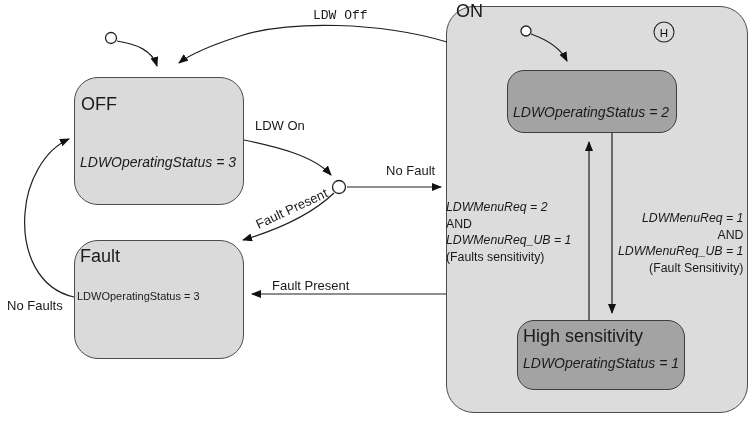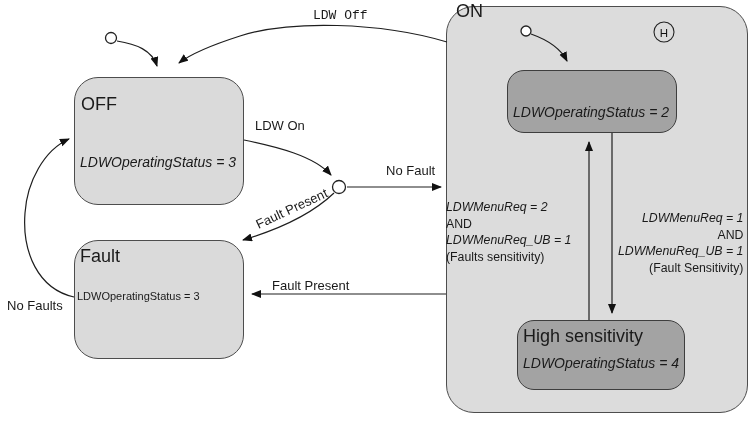--- a/index.html
+++ b/index.html
@@ -59,21 +59,21 @@
     <text x="664" y="36.5" text-anchor="middle" font-size="11.5" fill="#111">H</text>
   </svg>
 
   <span class="txt title" style="left:456px;top:2px;">ON</span>
   <span class="txt title" style="left:81px;top:95px;">OFF</span>
   <span class="txt body-txt italic" style="left:80px;top:155px;">LDWOperatingStatus = 3</span>
   <span class="txt title" style="left:80px;top:247px;">Fault</span>
   <span class="txt" style="left:77px;top:290px;font-size:11px;">LDWOperatingStatus = 3</span>
   <span class="txt body-txt italic" style="left:513px;top:105px;">LDWOperatingStatus = 2</span>
   <span class="txt title" style="left:523px;top:327px;">High sensitivity</span>
-  <span class="txt body-txt italic" style="left:523px;top:356px;">LDWOperatingStatus = 4</span>
+  <span class="txt body-txt italic" style="left:523px;top:356px;">LDWOperatingStatus = 1</span>
 
   <span class="txt tlabel" style="left:313px;top:9px;font-family:Liberation Mono, monospace;">LDW Off</span>
   <span class="txt tlabel" style="left:255px;top:119px;">LDW On</span>
   <span class="txt tlabel" style="left:386px;top:164px;">No Fault</span>
   <span class="txt tlabel rot" style="left:246px;top:202px;width:92px;">Fault Present</span>
   <span class="txt tlabel" style="left:272px;top:279px;">Fault Present</span>
   <span class="txt tlabel" style="left:7px;top:299px;">No Faults</span>
 
   <div class="menu-block" style="left:446px;top:199px;width:158px;text-align:left;">
     <div class="italic">LDWMenuReq = 2</div>

